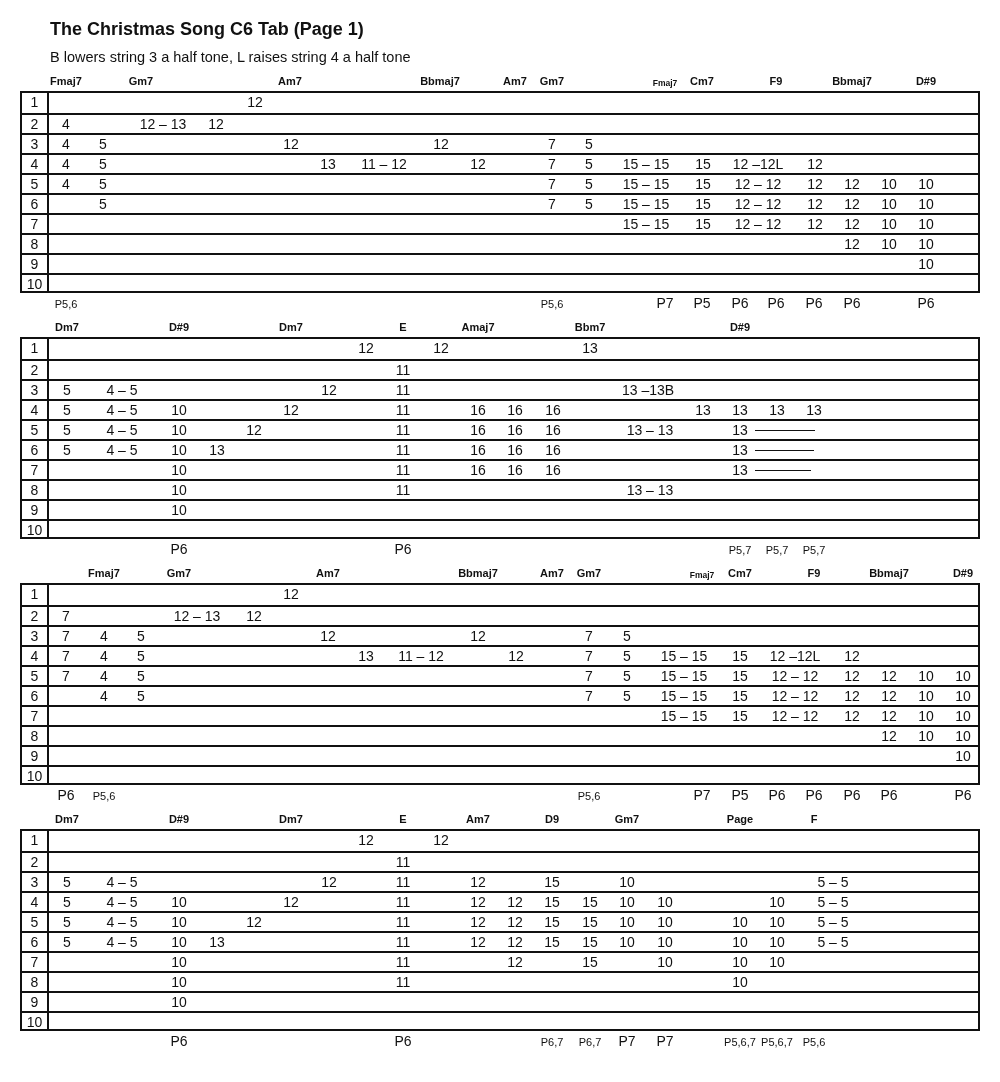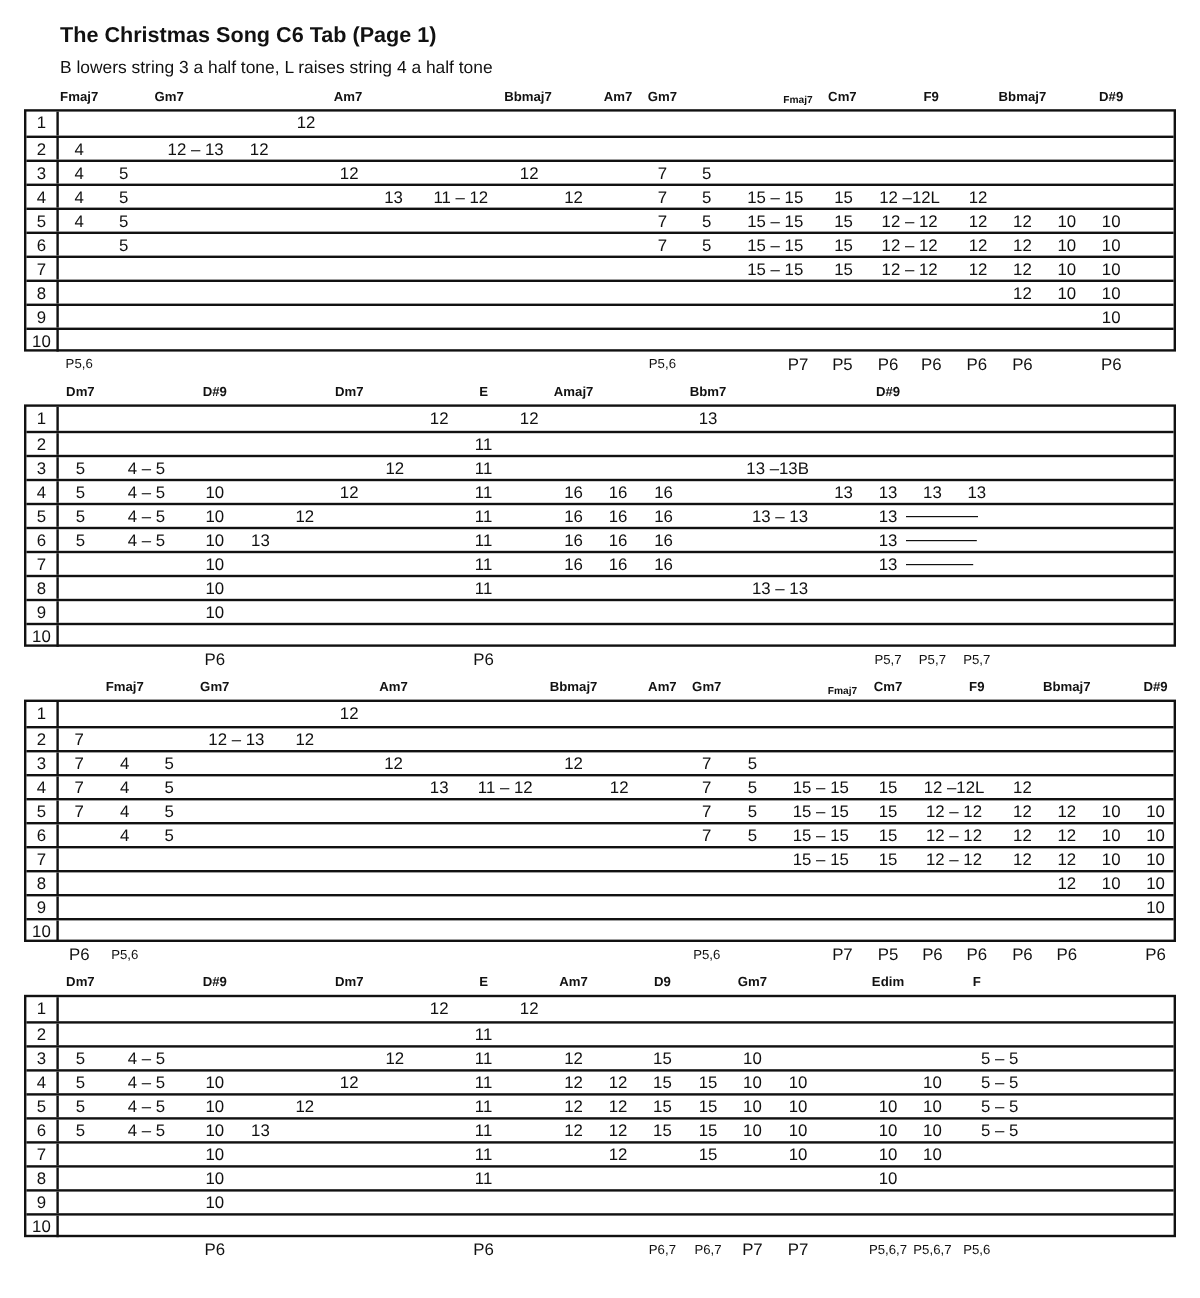--- a/index.html
+++ b/index.html
@@ -346,21 +346,21 @@
       <span class="foot" style="left: 963px; top: 787px;">P6</span>
     </div>
     <div class="section" style="top: 0px;">
       <span class="chord" style="left: 67px; top: 813px;">Dm7</span>
       <span class="chord" style="left: 179px; top: 813px;">D#9</span>
       <span class="chord" style="left: 291px; top: 813px;">Dm7</span>
       <span class="chord" style="left: 403px; top: 813px;">E</span>
       <span class="chord" style="left: 478px; top: 813px;">Am7</span>
       <span class="chord" style="left: 552px; top: 813px;">D9</span>
       <span class="chord" style="left: 627px; top: 813px;">Gm7</span>
-      <span class="chord" style="left: 740px; top: 813px;">Edim</span>
+      <span class="chord" style="left: 740px; top: 813px;">Page</span>
       <span class="chord" style="left: 814px; top: 813px;">F</span>
       <div class="grid" style="top: 829px; height: 202px;">
         <div class="grid-row" style="top: 0px;">
           <div class="row-num">1</div>
           <span class="note" style="left: 344px;">12</span>
           <span class="note" style="left: 419px;">12</span>
         </div>
         <div class="grid-row" style="top: 20px;">
           <div class="row-num">2</div>
           <span class="note" style="left: 381px;">11</span>

